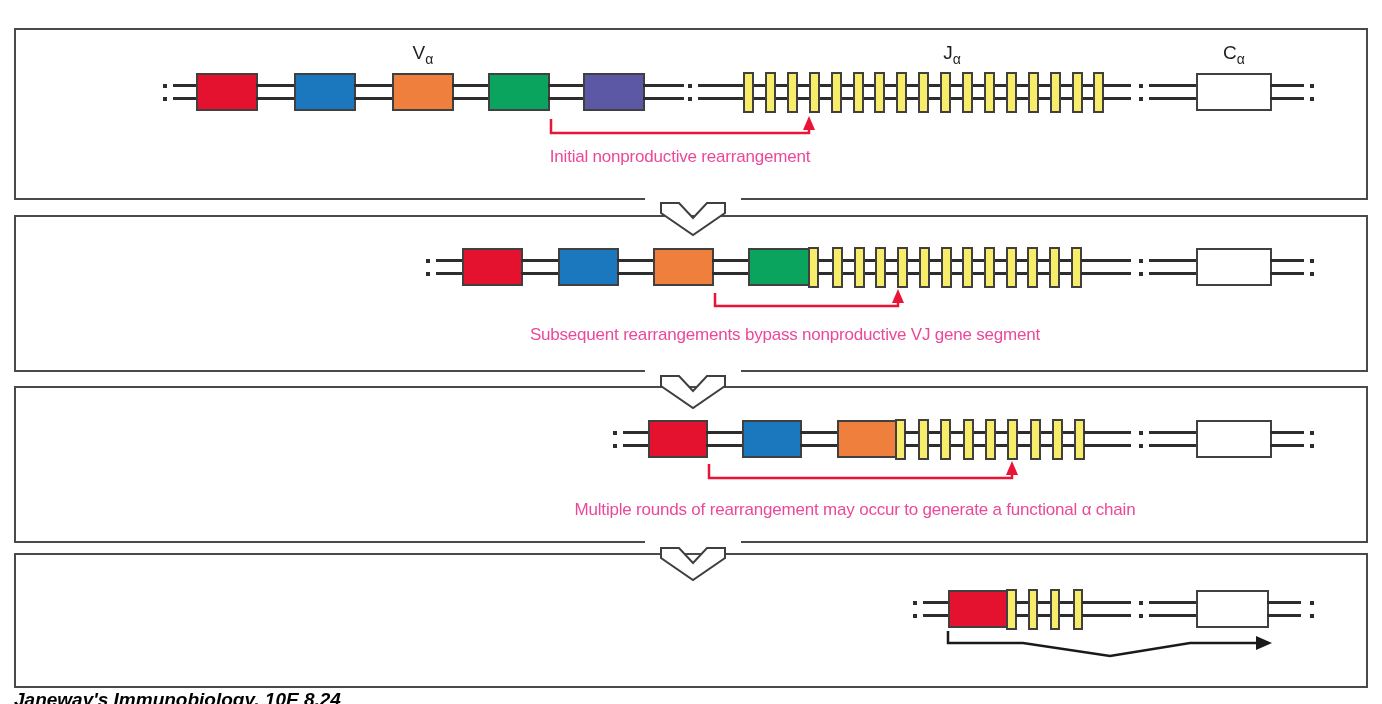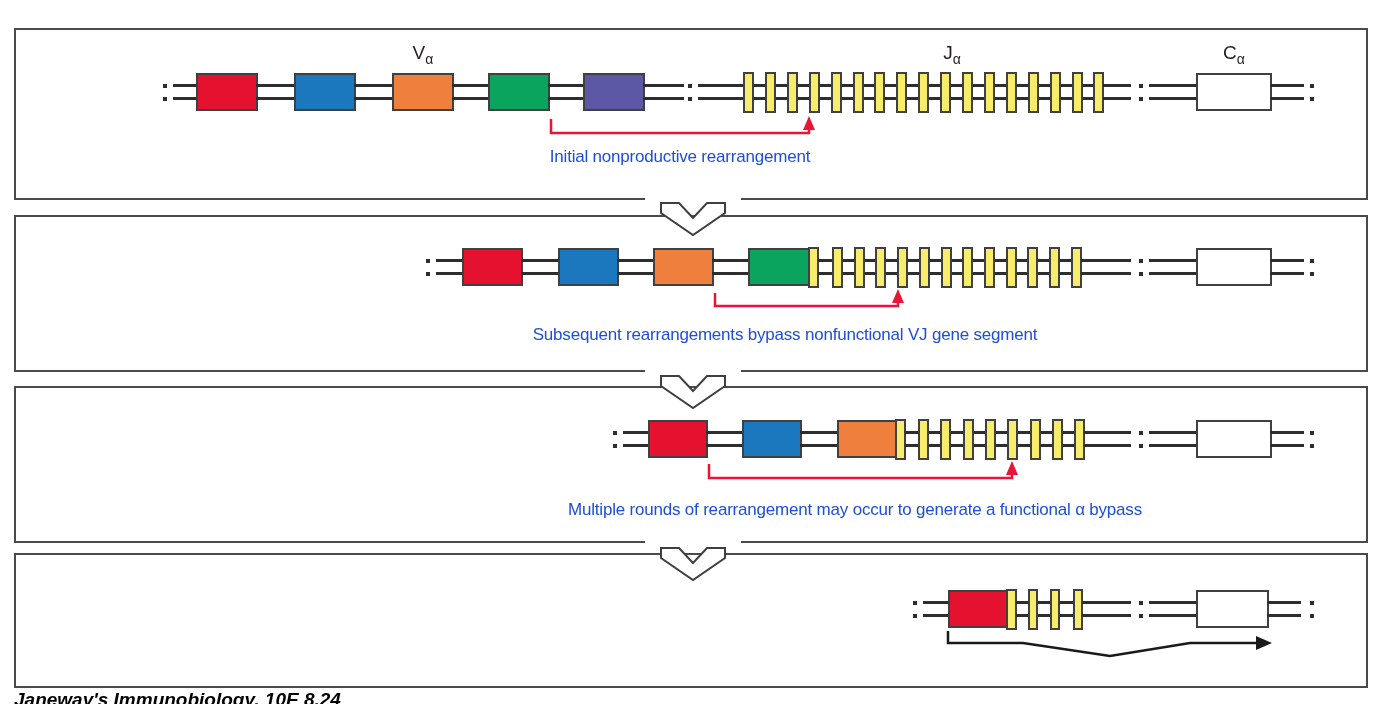--- a/index.html
+++ b/index.html
@@ -3,43 +3,43 @@
 <meta charset="utf-8">
 <style>
   html,body{margin:0;padding:0;background:#ffffff;}
   #stage{position:relative;width:1382px;height:704px;background:#fff;overflow:hidden;
          font-family:"Liberation Sans", sans-serif;}
   .panel{position:absolute;border:2px solid #4a4a4a;background:#fff;box-sizing:border-box;}
   .gl{position:absolute;height:3px;background:#2d2d2d;}
   .dot{position:absolute;width:4px;height:4px;background:#2d2d2d;}
   .seg{position:absolute;box-sizing:border-box;border:2px solid #404040;}
   .cap{position:absolute;transform:translateX(-50%);font-size:17px;letter-spacing:-0.2px;
-       color:#1d4ed8;white-space:nowrap;}
+       color:#ec4899;white-space:nowrap;}
   .gene-label{position:absolute;transform:translateX(-50%);font-size:19px;color:#231f20;}
   .gene-label sub{font-size:14px;}
   .source{position:absolute;left:14px;top:689px;font-size:19px;font-weight:bold;
           font-style:italic;color:#000;white-space:nowrap;}
   #overlay{position:absolute;left:0;top:0;z-index:5;pointer-events:none;}
 </style>
 </head>
 <body>
 
 <div id="stage">
   <div class="panel" id="panel-0" style="left: 14px; top: 28px; width: 1354px; height: 172px; border-color: rgb(74, 74, 74);"></div>
   <div class="panel" id="panel-1" style="left: 14px; top: 215px; width: 1354px; height: 157px; border-color: rgb(74, 74, 74);"></div>
   <div class="panel" id="panel-2" style="left: 14px; top: 386px; width: 1354px; height: 157px; border-color: rgb(74, 74, 74);"></div>
   <div class="panel" id="panel-3" style="left: 14px; top: 553px; width: 1354px; height: 135px; border-color: rgb(74, 74, 74);"></div>
 
   <div class="gene-label" style="left:423px;top:42px"><span>V</span><sub>α</sub></div>
   <div class="gene-label" style="left:952px;top:42px"><span>J</span><sub>α</sub></div>
   <div class="gene-label" style="left:1234px;top:42px"><span>C</span><sub>α</sub></div>
 
   <div class="cap" style="left:680px;top:147px">Initial nonproductive rearrangement</div>
-  <div class="cap" style="left:785px;top:325px">Subsequent rearrangements bypass nonfunctional VJ gene segment</div>
-  <div class="cap" style="left:855px;top:500px">Multiple rounds of rearrangement may occur to generate a functional α bypass</div>
+  <div class="cap" style="left:785px;top:325px">Subsequent rearrangements bypass nonproductive VJ gene segment</div>
+  <div class="cap" style="left:855px;top:500px">Multiple rounds of rearrangement may occur to generate a functional α chain</div>
 
   <div class="source">Janeway's Immunobiology, 10E 8.24</div>
 
   <div class="dot" style="left: 163px; top: 83.5px; background: rgb(45, 45, 45);"></div>
     <div class="dot" style="left: 163px; top: 96.5px; background: rgb(45, 45, 45);"></div>
     <div class="gl" style="left: 173px; top: 83.5px; width: 25px; background: rgb(45, 45, 45);"></div>
     <div class="gl" style="left: 173px; top: 96.5px; width: 25px; background: rgb(45, 45, 45);"></div>
     <div class="seg" style="left: 196px; top: 72.5px; width: 62px; height: 38px; background: rgb(228, 18, 47); border-color: rgb(64, 64, 64);"></div>
     <div class="gl" style="left: 256px; top: 83.5px; width: 40px; background: rgb(45, 45, 45);"></div>
     <div class="gl" style="left: 256px; top: 96.5px; width: 40px; background: rgb(45, 45, 45);"></div>

